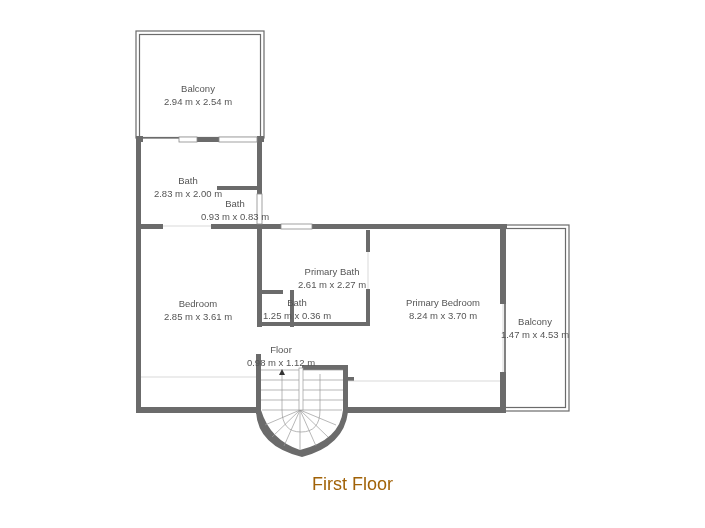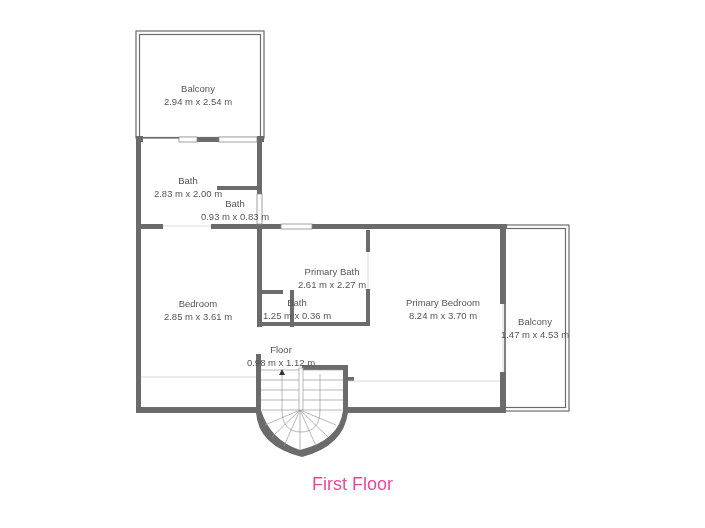--- a/index.html
+++ b/index.html
@@ -1,20 +1,20 @@
 <!DOCTYPE html>
 <html><head>
 <meta charset="utf-8">
 <style>
   html, body { margin:0; padding:0; background:#ffffff; }
   body { width:705px; height:528px; position:relative; overflow:hidden; font-family:"Liberation Sans", "DejaVu Sans", sans-serif; }
   #plan { position:absolute; left:0; top:0; width:705px; height:528px; }
   .room-label { position:absolute; text-align:center; color:#555555; font-size:9.5px; line-height:13px; white-space:nowrap; transform:translateX(-50%); }
   .room-label span { display:block; }
-  #floor-title { position:absolute; left:0; width:705px; top:474px; text-align:center; font-size:18px; color:#ec4899; }
+  #floor-title { position:absolute; left:0; width:705px; top:474px; text-align:center; font-size:18px; color:#a16207; }
 </style>
 </head>
 <body>
 
 <svg id="plan" viewBox="0 0 705 528" xmlns="http://www.w3.org/2000/svg">
 
   <g fill="none" stroke="#6b6b6b" stroke-width="1.2">
     <rect x="136" y="31" width="128" height="107"></rect>
     <rect x="139.5" y="34.5" width="121" height="103"></rect>
   </g>

